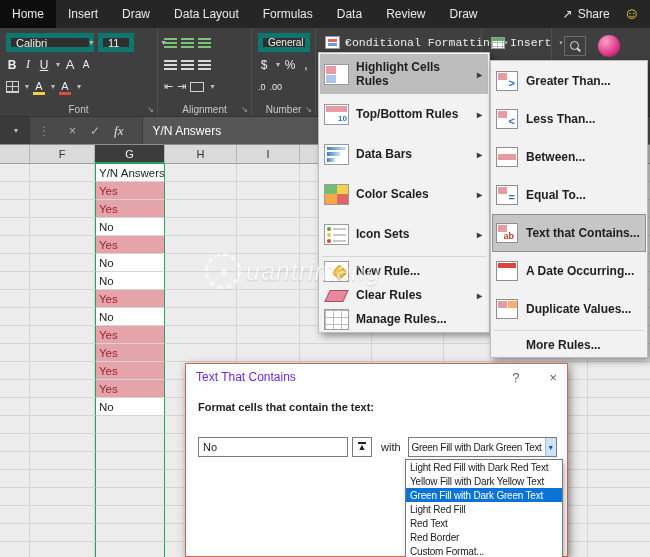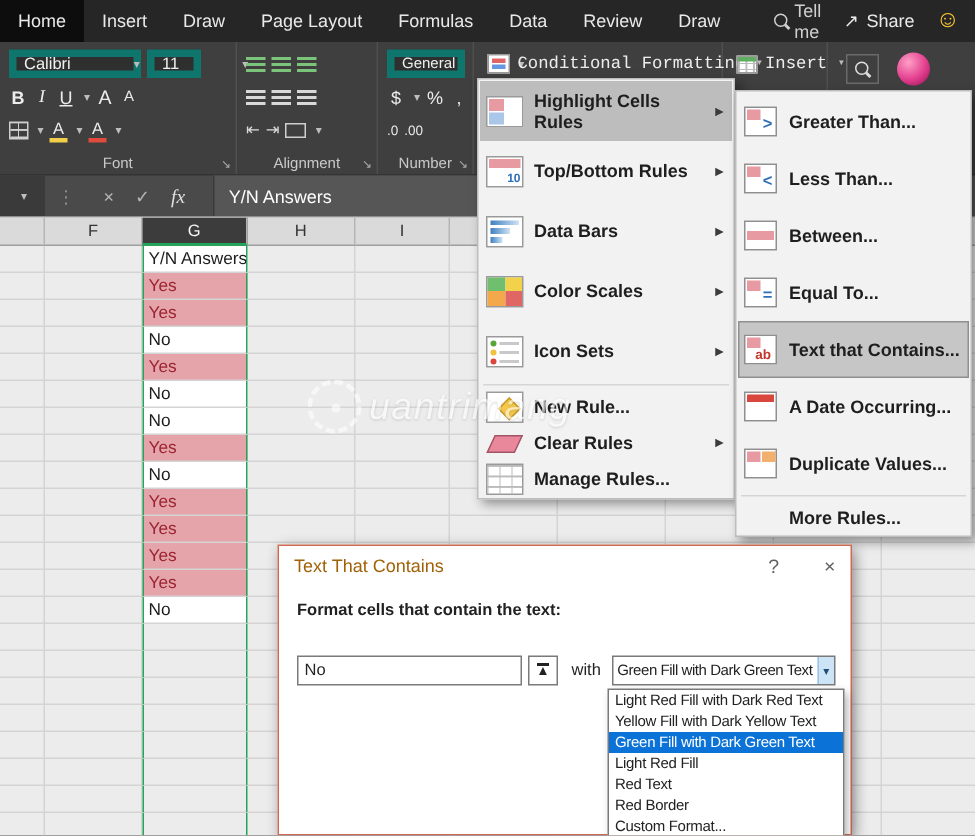--- a/index.html
+++ b/index.html
@@ -136,21 +136,21 @@
   .si::before{ content:""; position:absolute; left:1px; top:1px; width:9px; height:7px; background:#e79aa2; }
   .si-bt::before{ top:6px; left:1px; right:1px; width:auto; height:6px; }
   .si-ttc .glyph{ color:#c0392b; font-size:9px; right:3px; }
   .si-date::before{ left:1px; right:1px; width:auto; height:5px; background:#d9463e; }
   .si-dup::after{ content:""; position:absolute; left:11px; top:1px; width:9px; height:7px; background:#f2b06e; }
 
   
   .dlg{ position:absolute; left:185px; top:363px; width:383px; height:194px; background:#fff;
     border:1px solid #cf6a52; box-shadow:2px 3px 9px rgba(0,0,0,.45); z-index:45; color:#222; }
   .dlg-title-row{ height:26px; display:flex; align-items:center; padding:0 10px; }
-  .dlg-title{ flex:1; font-size:12px; color:#a16207; }
+  .dlg-title{ flex:1; font-size:12px; color:#6d28d9; }
   .dlg-help{ color:#5f5f5f; font-size:13px; margin-right:30px; }
   .dlg-close{ color:#5f5f5f; font-size:13px; }
   .dlg-label{ position:absolute; top:37px; left:12px; font-size:11px; font-weight:700; }
   .dlg-row{ position:absolute; top:73px; left:12px; right:10px; height:20px; display:flex; align-items:center; }
   .dlg-input{ width:150px; height:20px; border:1px solid #7a7a7a; background:#fff;
     display:flex; align-items:center; padding:0 4px; font-size:11px; }
   .dlg-collapse{ width:20px; height:20px; border:1px solid #7a7a7a; margin-left:4px;
     display:flex; flex-direction:column; align-items:center; justify-content:center; }
   .dlg-collapse .bar{ width:8px; height:2px; background:#222; }
   .dlg-collapse .arr{ font-size:9px; line-height:1; color:#222; margin-top:-1px; }
@@ -174,29 +174,25 @@
 </style>
 </head>
 <body>
 
 <div class="screen">
 
   <div class="tabbar">
     <div class="tab active">Home</div>
     <div class="tab">Insert</div>
     <div class="tab">Draw</div>
-    <div class="tab">Page Layout</div>
+    <div class="tab">Data Layout</div>
     <div class="tab">Formulas</div>
     <div class="tab">Data</div>
     <div class="tab">Review</div>
     <div class="tab">Draw</div>
-    <div class="tellme">
-      <span class="mag"></span>
-      <span>Tell me</span>
-    </div>
     <div class="tb-right">
       <div class="share">
         <span>↗</span>
         <span>Share</span>
       </div>
       <div class="smiley">☺</div>
     </div>
   </div>
 
   <div class="ribbon">

